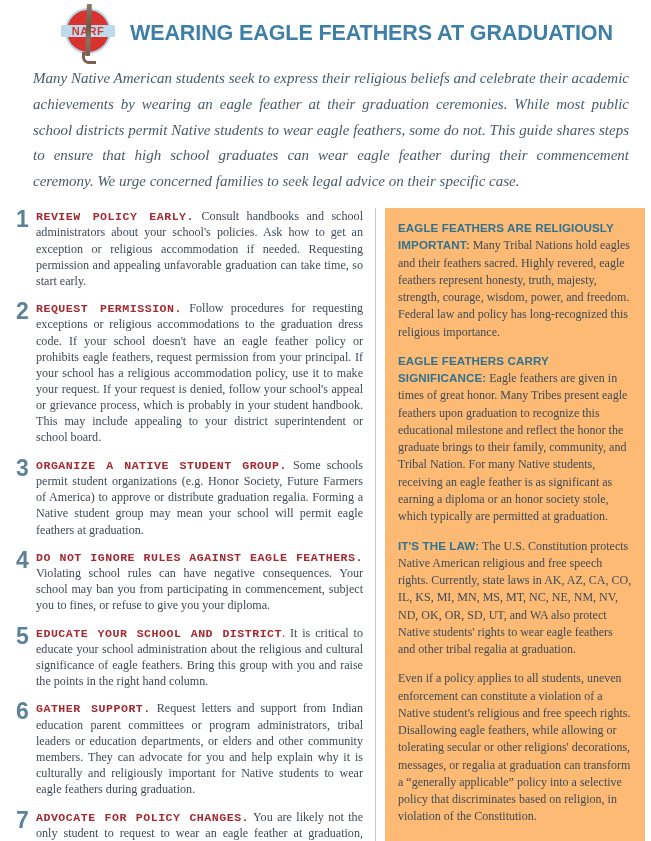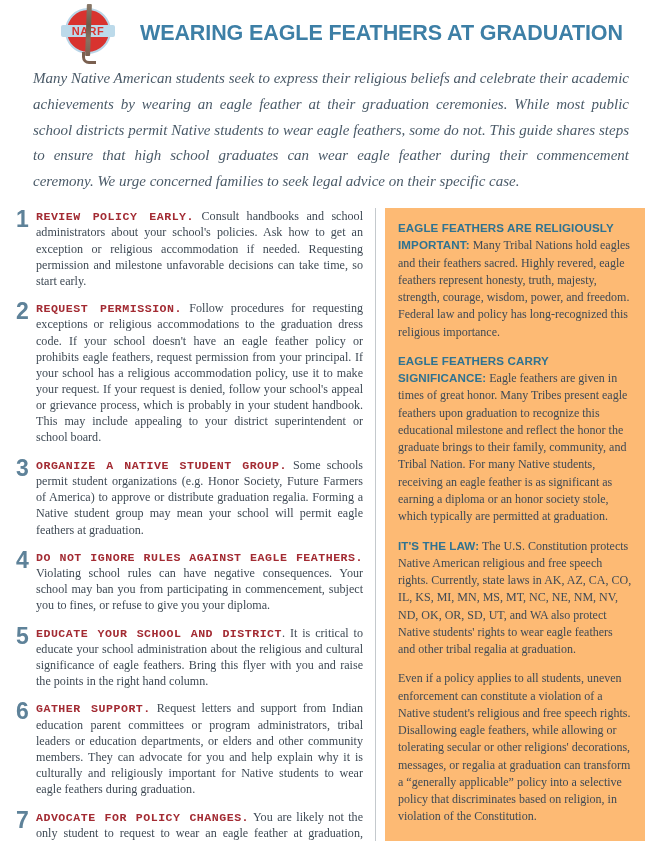--- a/index.html
+++ b/index.html
@@ -83,21 +83,21 @@
     position: absolute;
     left: 24px;
     top: 50px;
     width: 11px;
     height: 9px;
     border-left: 3px solid #7a6050;
     border-bottom: 3px solid #7a6050;
     border-bottom-left-radius: 7px;
   }
   .header-titles {
-    margin-left: 20px;
+    margin-left: 10px;
     padding-top: 2px;
   }
   .title-main {
     font-family: "Liberation Sans", sans-serif;
     font-weight: bold;
     font-size: 21.5px;
     letter-spacing: -0.1px;
     color: #3d7fa6;
     line-height: 1.05;
     white-space: nowrap;
@@ -228,41 +228,41 @@
   </div>
 
   <div class="intro">Many Native American students seek to express their religious beliefs and celebrate their academic achievements by wearing an eagle feather at their graduation ceremonies. While most public school districts permit Native students to wear eagle feathers, some do not. This guide shares steps to ensure that high school graduates can wear eagle feather during their commencement ceremony. We urge concerned families to seek legal advice on their specific case.</div>
 
   <div class="columns">
 
     <div class="col-left">
 
       <div class="step">
         <div class="step-num">1</div>
-        <div class="step-body"><span class="step-head">REVIEW POLICY EARLY.</span> <span>Consult handbooks and school administrators about your school's policies. Ask how to get an exception or religious accommodation if needed. Requesting permission and milestone unfavorable decisions can take time, so start early.</span></div>
+        <div class="step-body"><span class="step-head">REVIEW POLICY EARLY.</span> <span>Consult handbooks and school administrators about your school's policies. Ask how to get an exception or religious accommodation if needed. Requesting permission and appealing unfavorable graduation can take time, so start early.</span></div>
       </div>
 
       <div class="step">
         <div class="step-num">2</div>
         <div class="step-body"><span class="step-head">REQUEST PERMISSION.</span> <span>Follow procedures for requesting exceptions or religious accommodations to the graduation dress code. If your school doesn't have an eagle feather policy or prohibits eagle feathers, request permission from your principal. If your school has a religious accommodation policy, use it to make your request. If your request is denied, follow your school's appeal or grievance process, which is probably in your student handbook. This may include appealing to your district superintendent or school board.</span></div>
       </div>
 
       <div class="step">
         <div class="step-num">3</div>
         <div class="step-body"><span class="step-head">ORGANIZE A NATIVE STUDENT GROUP.</span> <span>Some schools permit student organizations (e.g. Honor Society, Future Farmers of America) to approve or distribute graduation regalia. Forming a Native student group may mean your school will permit eagle feathers at graduation.</span></div>
       </div>
 
       <div class="step">
         <div class="step-num">4</div>
         <div class="step-body"><span class="step-head">DO NOT IGNORE RULES AGAINST EAGLE FEATHERS.</span> <span>Violating school rules can have negative consequences. Your school may ban you from participating in commencement, subject you to fines, or refuse to give you your diploma.</span></div>
       </div>
 
       <div class="step">
         <div class="step-num">5</div>
-        <div class="step-body"><span class="step-head">EDUCATE YOUR SCHOOL AND DISTRICT</span><span>. It is critical to educate your school administration about the religious and cultural significance of eagle feathers. Bring this flyer with you and raise the points in the right hand column.</span></div>
+        <div class="step-body"><span class="step-head">EDUCATE YOUR SCHOOL AND DISTRICT</span><span>. It is critical to educate your school administration about the religious and cultural significance of eagle feathers. Bring this group with you and raise the points in the right hand column.</span></div>
       </div>
 
       <div class="step">
         <div class="step-num">6</div>
         <div class="step-body"><span class="step-head">GATHER SUPPORT.</span> <span>Request letters and support from Indian education parent committees or program administrators, tribal leaders or education departments, or elders and other community members. They can advocate for you and help explain why it is culturally and religiously important for Native students to wear eagle feathers during graduation.</span></div>
       </div>
 
       <div class="step">
         <div class="step-num">7</div>
         <div class="step-body"><span class="step-head">ADVOCATE FOR POLICY CHANGES.</span> <span>You are likely not the only student to request to wear an eagle feather at graduation, especially if there is a sizeable Native population. Petition your school board to change graduation policies to permit Native students to wear eagle feathers in line with their religious beliefs and traditions.</span></div>

